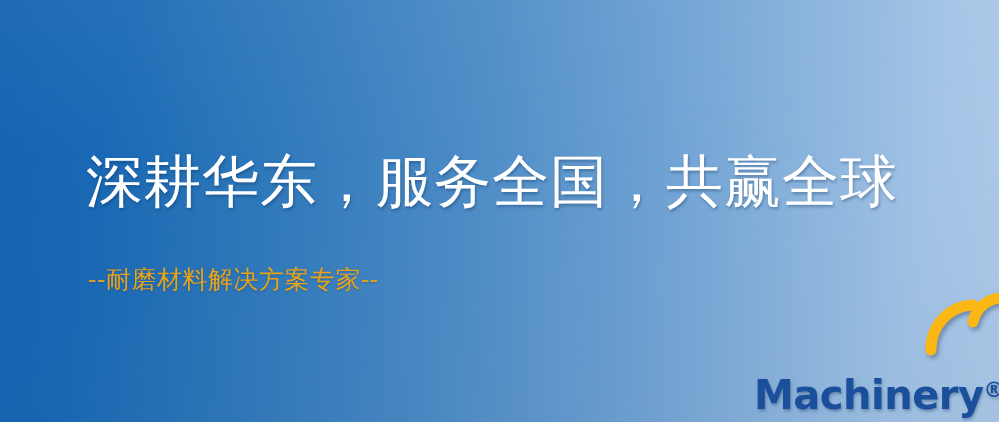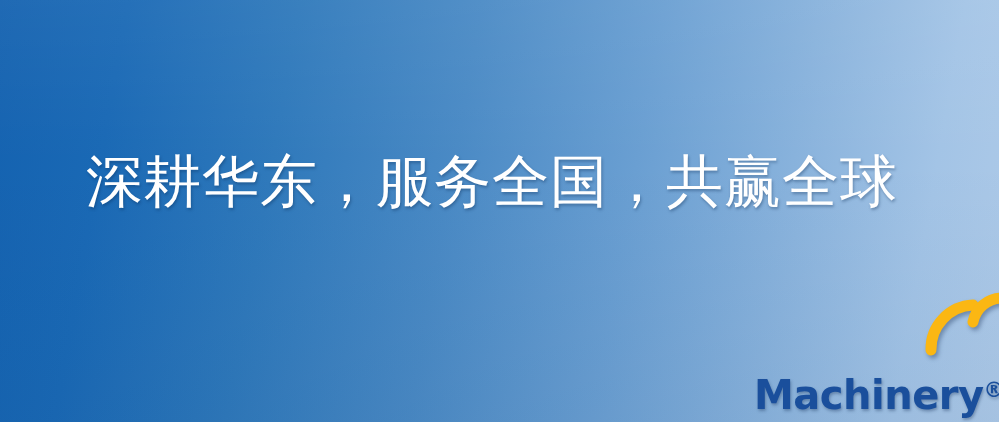--- a/index.html
+++ b/index.html
@@ -116,20 +116,21 @@
     filter: drop-shadow(2px 3px 2px rgba(20,45,85,0.38));
   }
 </style>
 </head>
 <body>
 
 <div class="banner">
 
   <div class="headline">深耕华东，服务全国，共赢全球</div>
 
+  <div class="subtitle">--耐磨材料解决方案专家--</div>
 
   <div class="logo">
 
 
     <svg class="logo-waves" viewBox="0 0 86 66">
       <path d="M16 58 A44 44 0 0 1 58 13" fill="none" stroke="#fbb713" stroke-width="11" stroke-linecap="round"></path>
       <path d="M40 60 A30 30 0 0 1 68 36" fill="none" stroke="#fbb713" stroke-width="11" stroke-linecap="round" transform="translate(18,-30) rotate(0)"></path>
     </svg>
 
     <div class="logo-sub">

